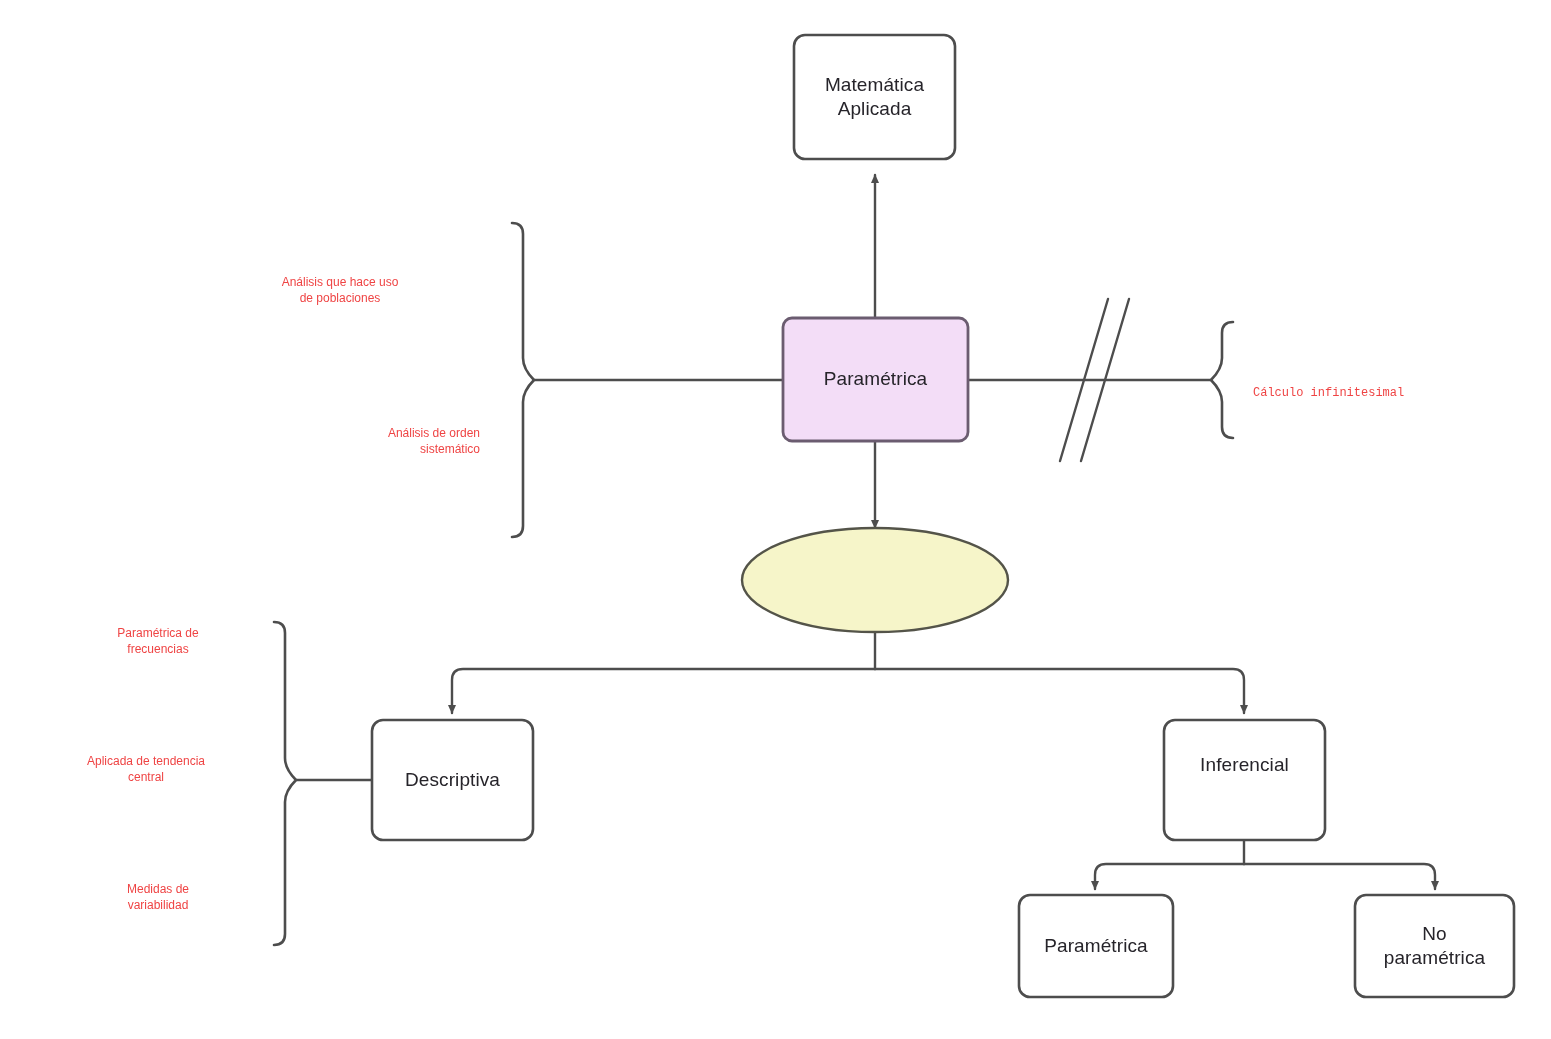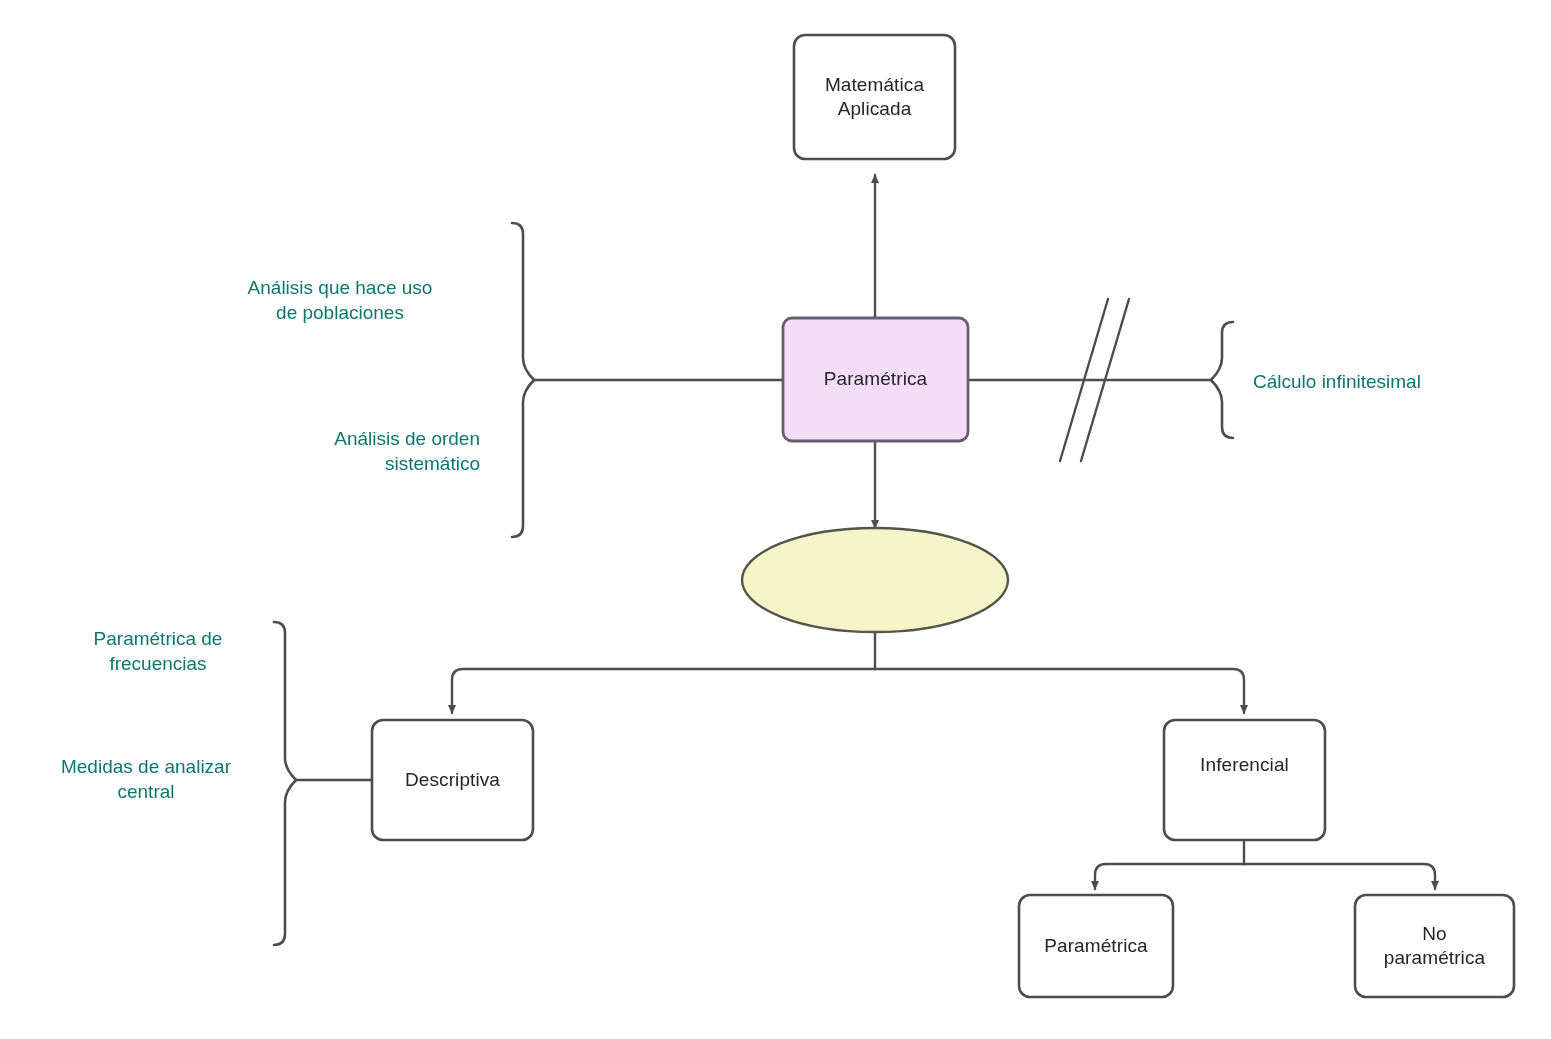--- a/index.html
+++ b/index.html
@@ -38,22 +38,22 @@
     color: #26242a;
     font-size: 19px;
     line-height: 1.28;
     letter-spacing: 0.1px;
     white-space: pre-line;
     pointer-events: none;
   }
   .free-label {
     position: absolute;
     text-align: center;
-    color: #0f766e;
-    font-size: 19px;
+    color: #ef4444;
+    font-size: 12px;
     line-height: 1.32;
     white-space: pre-line;
   }
   .free-label.left-align {
     text-align: left;
   }
 </style>
 </head>
 <body>
 
@@ -149,22 +149,24 @@
 
   <div class="node-label" style="left:1355px; top:895px; width:159px; height:102px;border-radius:8px;">No
 paramétrica</div>
 
   <div class="free-label" style="left:200px; top:275px; width:280px;">Análisis que hace uso
 de poblaciones</div>
 
   <div class="free-label" style="left:200px; top:426px; width:280px;text-align:right;">Análisis de orden
 sistemático</div>
 
-  <div class="free-label left-align" style="left:1253px; top:369px; width:290px;">Cálculo infinitesimal</div>
+  <div class="free-label left-align" style="left:1253px; top:386px; width:290px;font-family:Liberation Mono, monospace;">Cálculo infinitesimal</div>
 
   <div class="free-label" style="left:48px; top:626px; width:220px;">Paramétrica de
 frecuencias</div>
 
-  <div class="free-label" style="left:24px; top:754px; width:244px;">Medidas de analizar
+  <div class="free-label" style="left:24px; top:754px; width:244px;">Aplicada de tendencia
 central</div>
 
+  <div class="free-label" style="left:48px; top:882px; width:220px;">Medidas de
+variabilidad</div>
 
 </div>
 
 </body></html>

